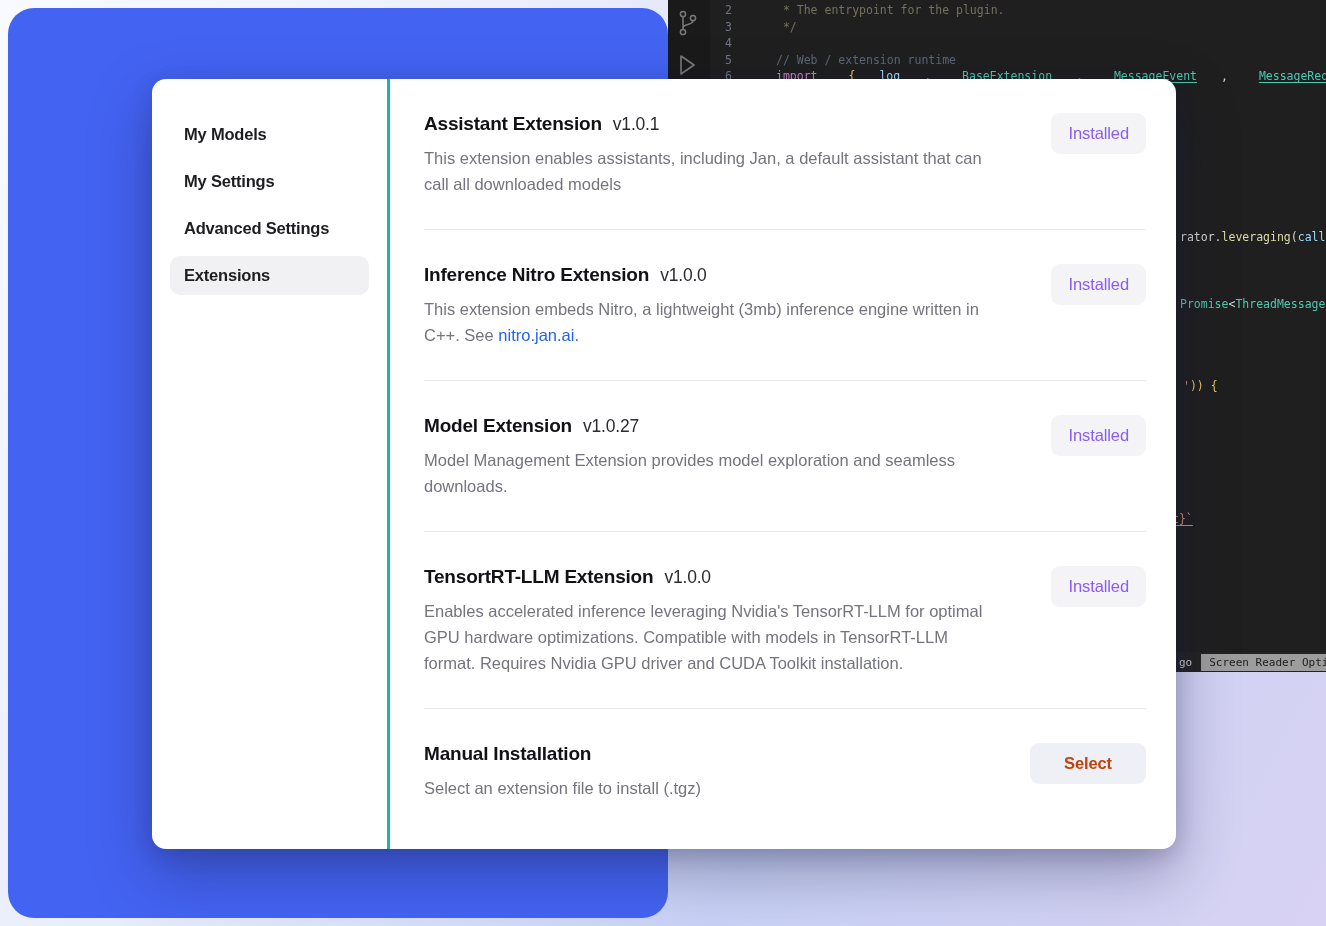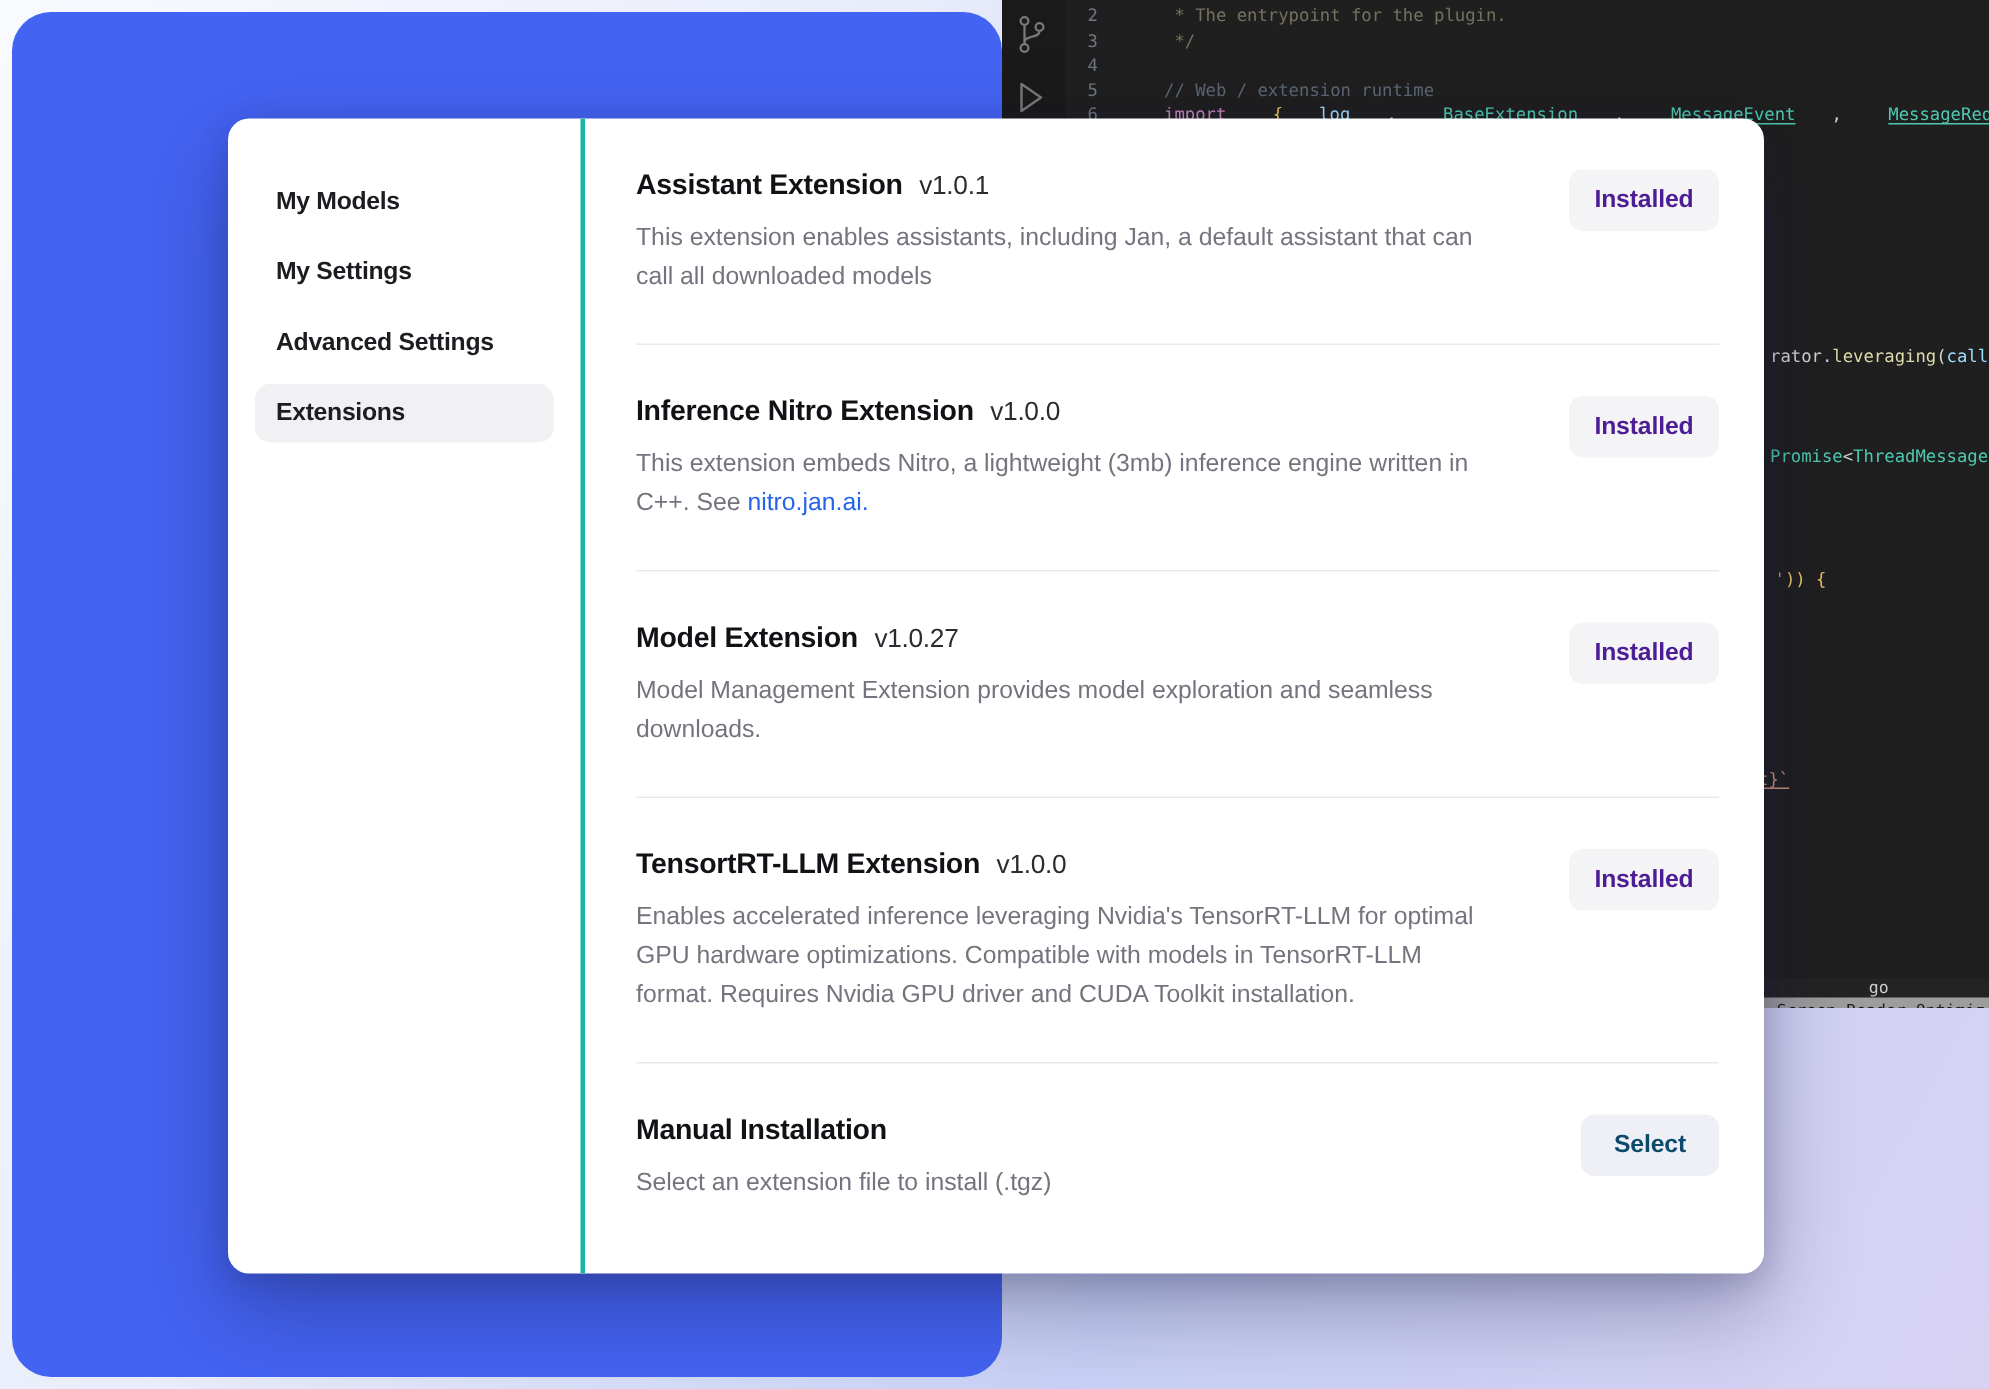--- a/index.html
+++ b/index.html
@@ -30,21 +30,21 @@
   .code-lines { position: absolute; left: 40px; top: 2px; font-size: 11.5px; line-height: 16.5px; white-space: pre; }
   .code-line { display: flex; }
   .line-num { width: 24px; text-align: right; margin-right: 20px; color: #6e7681; flex-shrink: 0; }
   .line-code span { white-space: pre; margin-left: 24px; }
 
   .frag { position: absolute; font-size: 11.5px; line-height: 17px; white-space: pre; }
   .frag span { white-space: pre; }
 
   .statusbar {
     position: absolute; left: 505px; top: 652px; width: 153px; height: 20px;
-    display: flex; align-items: center; background: #232323; flex-direction: column;
+    display: flex; align-items: center; background: #232323;
   }
   .status-go { color: #cccccc; font-size: 11px; margin-left: 6px; }
   .status-badge {
     margin-left: 9px; background: #9d9d9d; color: #1d1d1d;
     font-size: 11px; padding: 2px 8px; white-space: nowrap; height: 17px; line-height: 13px;
   }
 
   
   .blue-panel {
     position: absolute; left: 8px; top: 8px; width: 660px; height: 910px;
@@ -81,26 +81,26 @@
 
   .info { max-width: 578px; }
   .title-line { font-size: 19px; color: #121216; letter-spacing: -0.2px; }
   .ext-name { font-weight: 700; }
   .ext-version { font-weight: 400; font-size: 17.5px; color: #2b2b31; margin-left: 11px; }
   .desc { margin-top: 10px; font-size: 16.5px; line-height: 26px; color: #74747e; }
   .desc a, .link { color: #2563eb; text-decoration: none; cursor: pointer; }
 
   .btn { margin-left: auto; flex-shrink: 0; border: none; border-radius: 9px; font-family: inherit; }
   .btn-installed {
-    background: #f4f4f6; color: #4c1d95; font-size: 16.5px; font-weight: 700;
+    background: #f4f4f6; color: #8b5cf6; font-size: 16.5px; font-weight: 400;
     padding: 11px 17px; cursor: default; letter-spacing: -0.1px;
   }
   .btn-select {
-    background: #eef0f5; color: #0c4a6e; font-size: 16.5px; font-weight: 700;
-    padding: 11px 22px; cursor: pointer; letter-spacing: -0.1px; text-align: center;
+    background: #eef0f5; color: #c2410c; font-size: 16.5px; font-weight: 700;
+    padding: 11px 34px; cursor: pointer; letter-spacing: -0.1px; text-align: center;
   }
 </style>
 </head>
 <body>
 
 <div class="stage">
 
   <div class="editor">
     <div class="activity-bar">
       <span class="activity-icon src">

